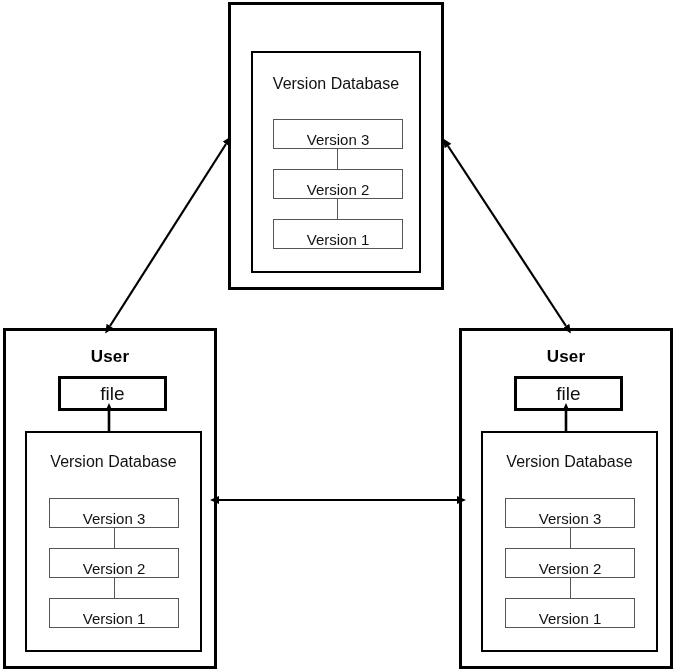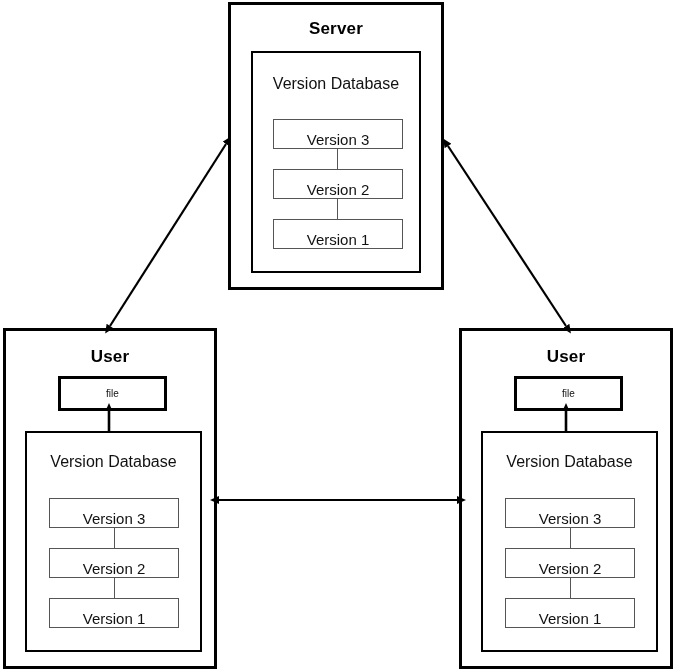--- a/index.html
+++ b/index.html
@@ -88,21 +88,21 @@
 
   
   .file-box {
     position: absolute;
     box-sizing: border-box;
     background: #ffffff;
     border: 3px solid #000000;
     display: flex;
     align-items: center;
     justify-content: center;
-    font-size: 10px;
+    font-size: 19px;
     color: #111111;
     z-index: 4;
   }
 </style>
 </head>
 <body>
 
 <div id="canvas">
 
   <svg class="arrow-layer" viewBox="0 0 676 671" xmlns="http://www.w3.org/2000/svg">
@@ -128,21 +128,20 @@
     <line x1="219" y1="500" x2="457" y2="500" stroke="#000000" stroke-width="2.2" marker-start="url(#ah-start)" marker-end="url(#ah-end)"></line>
 
     
     <line x1="109" y1="431" x2="109" y2="411" stroke="#000000" stroke-width="2.6" marker-end="url(#ah-end-sm)"></line>
 
     
     <line x1="566" y1="431" x2="566" y2="411" stroke="#000000" stroke-width="2.6" marker-end="url(#ah-end-sm)"></line>
   </svg>
 
   <div class="node-box" style="left:228px; top:2px; width:216px; height:288px;">
-    <div class="node-title" style="top:14px;">Server</div>
 
     <div class="db-box" style="left:20px; top:46px; width:170px; height:222px;">
       <div class="db-title" style="top:22px;">Version Database</div>
 
       <div class="version-link" style="left:84px; top:96px; height:22px;"></div>
       <div class="version-link" style="left:84px; top:146px; height:22px;"></div>
 
       <div class="version-box" style="left:20px; top:66px; width:130px; height:30px;">
           <span>Version 3</span>
         </div>

